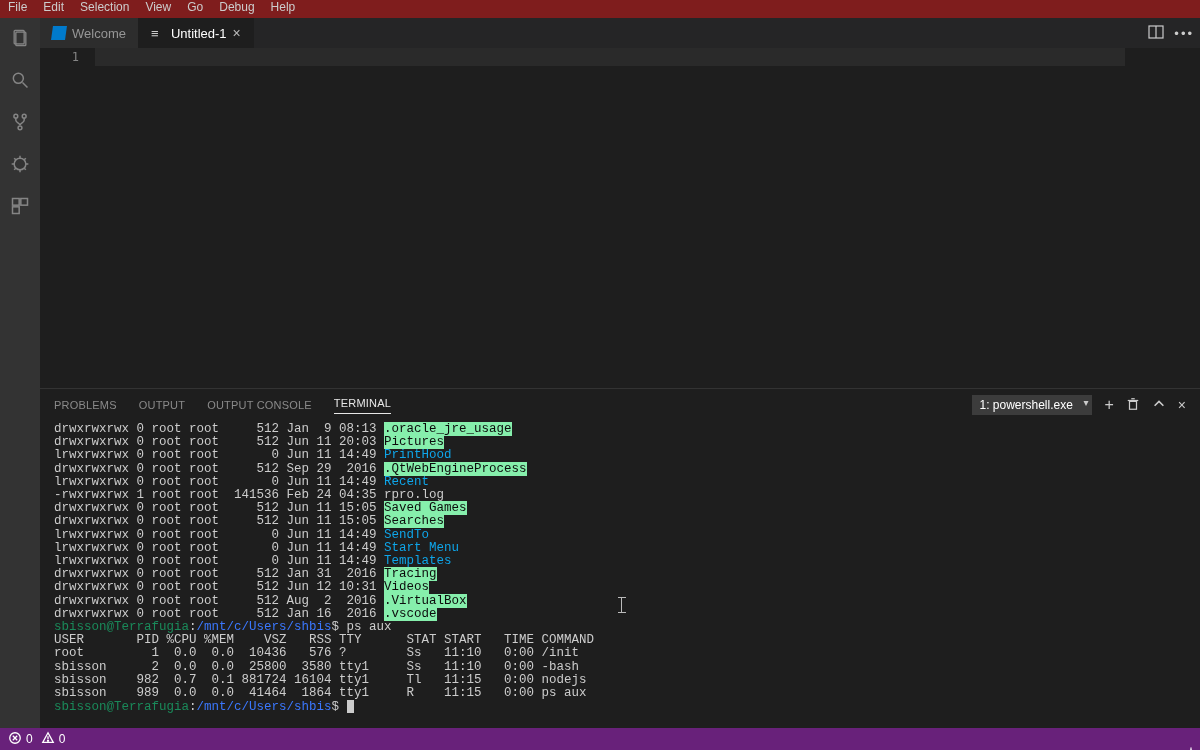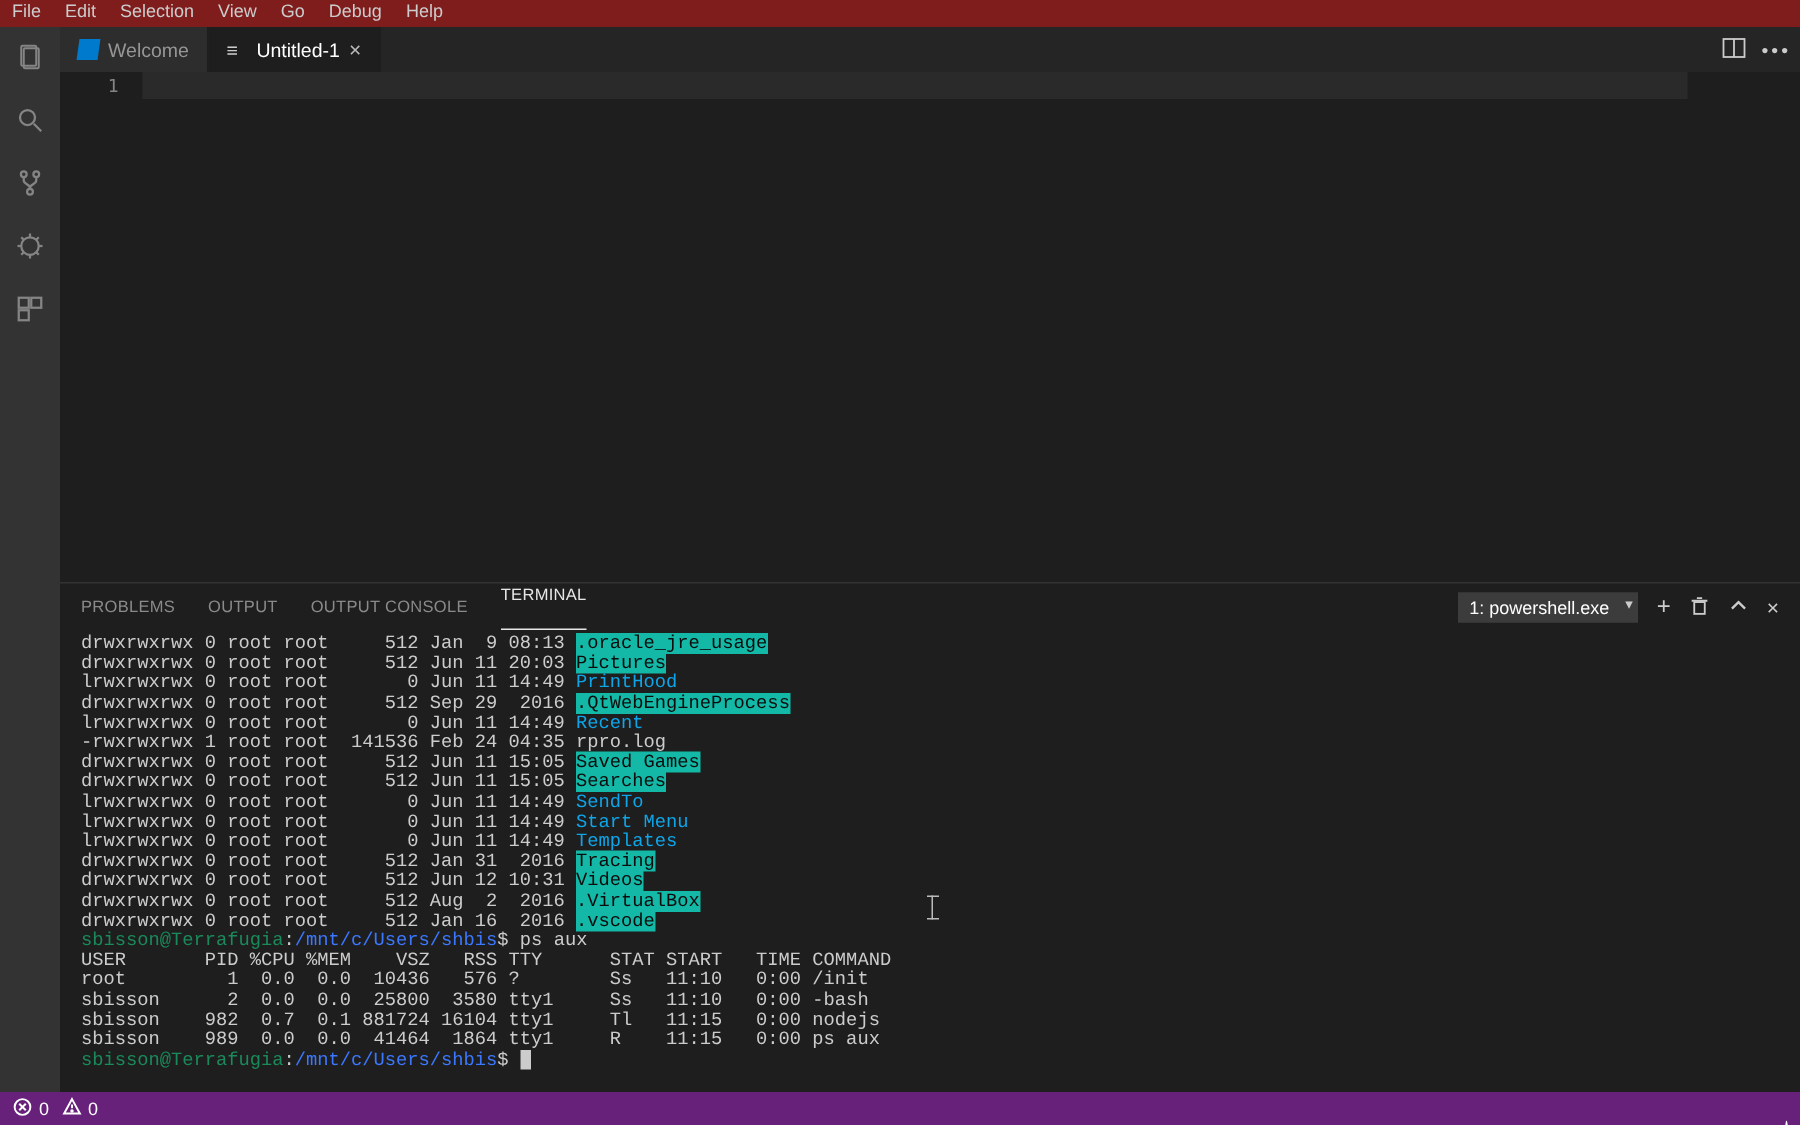--- a/index.html
+++ b/index.html
@@ -105,21 +105,21 @@
 .panel-tabs {
   height: 32px;
   display:flex;
   align-items:center;
   padding: 0 14px;
   gap: 22px;
   font-size: 11px;
   color: #8a8a8a;
 }
 .panel-tabs .ptab { cursor:pointer; letter-spacing: .2px;}
-.panel-tabs .ptab.active { color: #e7e7e7; border-bottom:1px solid #e7e7e7; padding-bottom:16px;}
+.panel-tabs .ptab.active { color: #e7e7e7; border-bottom:1px solid #e7e7e7; padding-bottom:4px;}
 .panel-tabs .ptoolbar { margin-left:auto; display:flex; align-items:center; gap:12px; color:#cccccc;}
 .termselect {
   background:#3c3c3c; color:#ffffff;
   border:1px solid #3c3c3c;
   font-size:12px;
   padding:2px 18px 2px 6px;
   appearance:none;
   position:relative;
 }
 .selwrap { position:relative; }
@@ -128,21 +128,21 @@
 .terminal {
   flex:1;
   font-family: Consolas, "Courier New", monospace;
   font-size: 12.5px;
   line-height: 13.2px;
   padding: 2px 14px 6px 14px;
   white-space: pre;
   overflow:hidden;
   color:#cccccc;
 }
-.dir-hl { background:#14b8a6; color:#0c0c0c; }
+.dir-hl { background:#86efac; color:#0c0c0c; }
 .lnk { color:#0ea5e9; }
 .file { color:#cccccc; }
 .prompt-user { color:#1a8a5a; }
 .prompt-path { color:#3b78ff; }
 .cursor-block { display:inline-block; width:7px; height:13px; background:#cccccc; vertical-align:middle;}
 .ibeam-cursor {
   position:absolute;
   left:621px; top:597px;
   width:2px; height:16px;
 }

